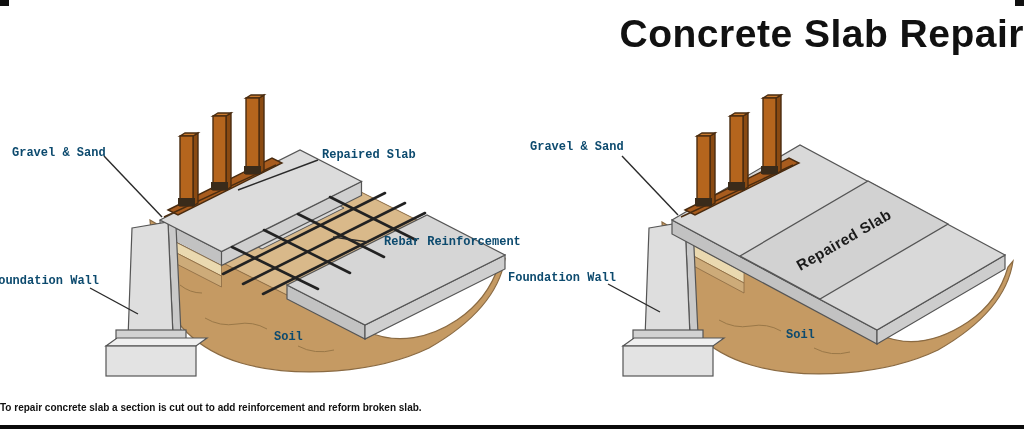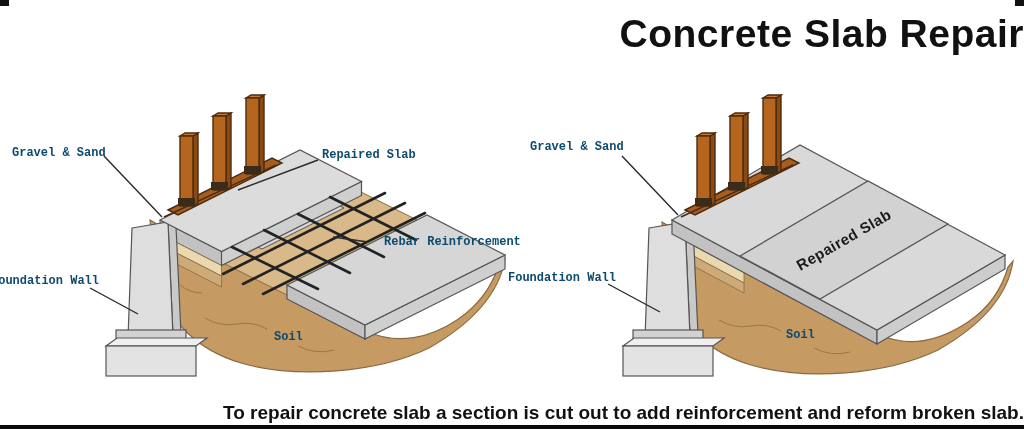--- a/index.html
+++ b/index.html
@@ -5,22 +5,22 @@
   html,body{margin:0;padding:0;background:#ffffff;}
   #canvas{
     position:relative;width:1024px;height:429px;background:#ffffff;
     overflow:hidden;font-family:"Liberation Sans",sans-serif;
   }
   .title{
     position:absolute;left:0;right:0;top:12px;text-align:right;
     font-size:39px;font-weight:bold;color:#111;letter-spacing:.5px;z-index:3;
   }
   .caption{
-    position:absolute;left:0;right:0;top:402px;text-align:right;
-    font-size:19px;font-weight:bold;color:#111;z-index:3;
+    position:absolute;left:0;right:0;top:402px;text-align:left;
+    font-size:10px;font-weight:bold;color:#111;z-index:3;
   }
   .diagram-svg{position:absolute;top:70px;width:520px;height:340px;z-index:1;}
   .lbl{
     position:absolute;font-size:12px;font-weight:bold;color:#0c4a6e;
     white-space:nowrap;z-index:2;font-family:Liberation Mono, monospace;
   }
   .corner-mark{position:absolute;top:0;width:9px;height:6px;background:#101010;z-index:4;}
   .bottom-bar{position:absolute;left:0;bottom:0;width:1024px;height:4px;background:#0a0a0a;z-index:4;}
 </style>
 </head>

